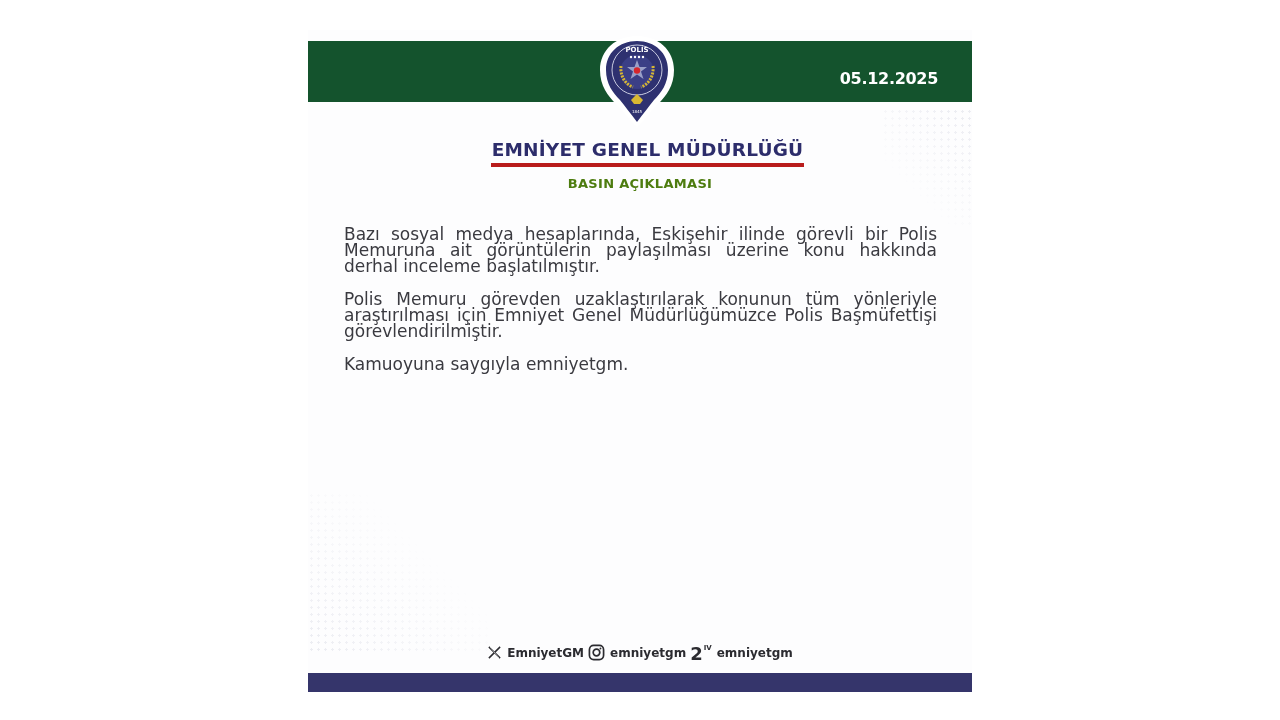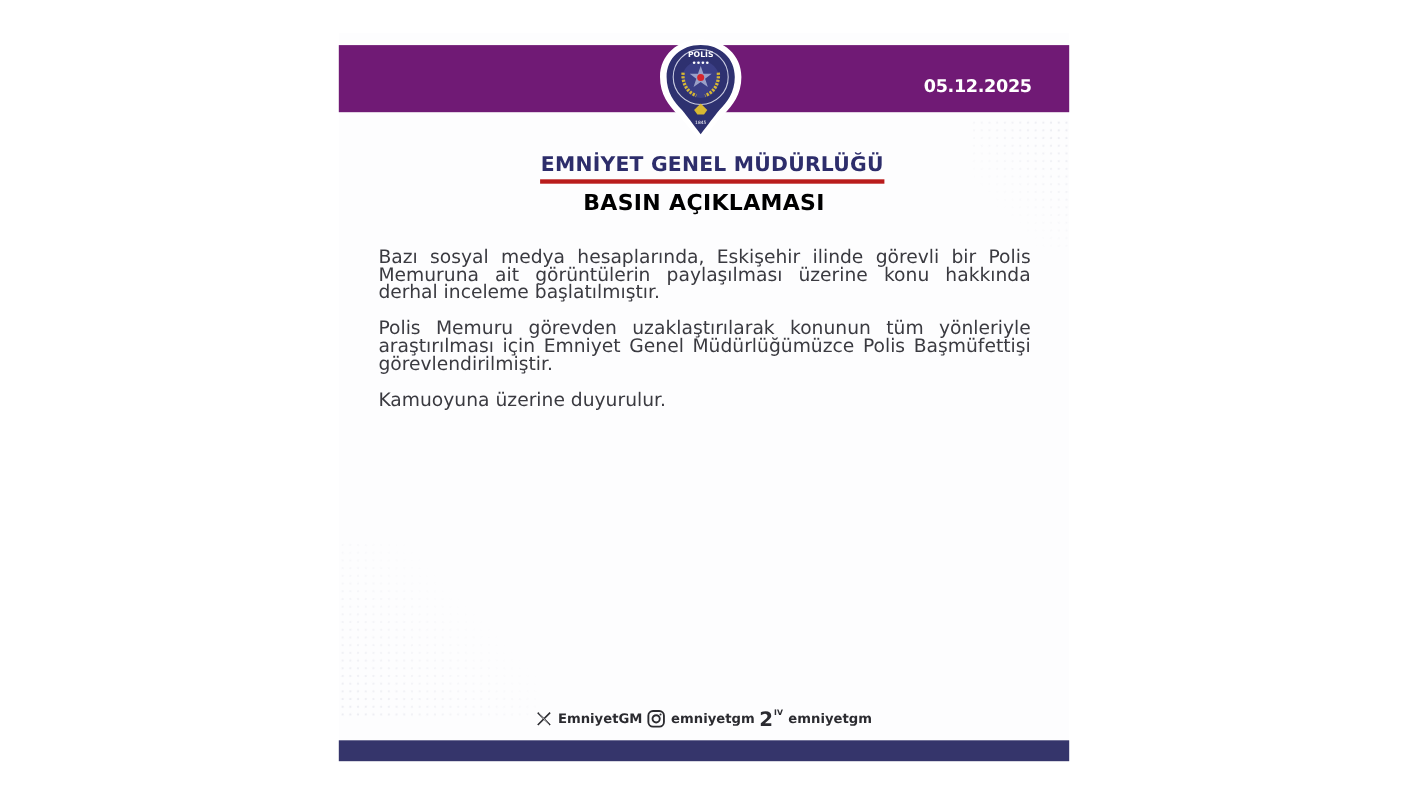--- a/index.html
+++ b/index.html
@@ -17,39 +17,39 @@
     background-size: 7px 7px; opacity: 0.7;
   }
   .dots.tr { right: 0; top: 78px; width: 90px; height: 120px;
     -webkit-mask-image: linear-gradient(225deg, #000 10%, transparent 70%);
             mask-image: linear-gradient(225deg, #000 10%, transparent 70%); }
   .dots.bl { left: 0; bottom: 40px; width: 180px; height: 160px;
     -webkit-mask-image: linear-gradient(45deg, #000 5%, transparent 65%);
             mask-image: linear-gradient(45deg, #000 5%, transparent 65%); }
   .topbar {
     position: absolute; left: 0; top: 11px; width: 664px; height: 61px;
-    background: #701a75;
+    background: #14532d;
   }
   .date {
     position: absolute; right: 34px; top: 28px; color: #ffffff;
     font-family: "DejaVu Sans", sans-serif; font-weight: bold; font-size: 16px;
     letter-spacing: -0.3px;
   }
   .badge-wrap {
     position: absolute; left: 288px; top: 4px; width: 82px; height: 96px;
   }
   .titles { position: absolute; left: 0; top: 108px; width: 664px; text-align: center; }
   .title-main {
     display: inline-block; font-family: "DejaVu Sans", sans-serif; font-weight: bold;
     font-size: 18.5px; color: #2d2d6b; letter-spacing: 0.2px; padding: 0 1px 1px;
     border-bottom: 4px solid #b91c1c; line-height: 24px; margin-left: 15px;
   }
   .title-sub {
     margin-top: 6px; font-family: "DejaVu Sans", sans-serif; font-weight: bold;
-    font-size: 20px; color: #000000; letter-spacing: 0.3px; line-height: 22px;
+    font-size: 13px; color: #4d7c0f; letter-spacing: 0.3px; line-height: 22px;
   }
   .body {
     position: absolute; left: 36px; top: 196px; width: 593px;
     font-family: "DejaVu Sans", sans-serif; font-size: 17px; color: #3a3a40;
     line-height: 16px; text-align: justify;
   }
   .body p { margin: 0 0 17px 0; }
   .body p.last { text-align: left; }
   .social {
     position: absolute; left: 0; top: 613px; width: 664px; display: flex;
@@ -105,21 +105,21 @@
   </div>
 
   <div class="titles">
     <div class="title-main">EMNİYET GENEL MÜDÜRLÜĞÜ</div>
     <div class="title-sub">BASIN AÇIKLAMASI</div>
   </div>
 
   <div class="body">
     <p>Bazı sosyal medya hesaplarında, Eskişehir ilinde görevli bir Polis Memuruna ait görüntülerin paylaşılması üzerine konu hakkında derhal inceleme başlatılmıştır.</p>
     <p>Polis Memuru görevden uzaklaştırılarak konunun tüm yönleriyle araştırılması için Emniyet Genel Müdürlüğümüzce Polis Başmüfettişi görevlendirilmiştir.</p>
-    <p class="last">Kamuoyuna üzerine duyurulur.</p>
+    <p class="last">Kamuoyuna saygıyla emniyetgm.</p>
   </div>
 
   <div class="social">
     <div class="item">
       <span>
         <svg width="15" height="15" viewBox="0 0 16 16">
           <path d="M2 2 L14 14 M14 2 L2 14" stroke="#2b2b30" stroke-width="1.6"></path>
           <path d="M3.2 2 L12.8 14" stroke="#ffffff" stroke-width="0.6"></path>
         </svg>
       </span>

